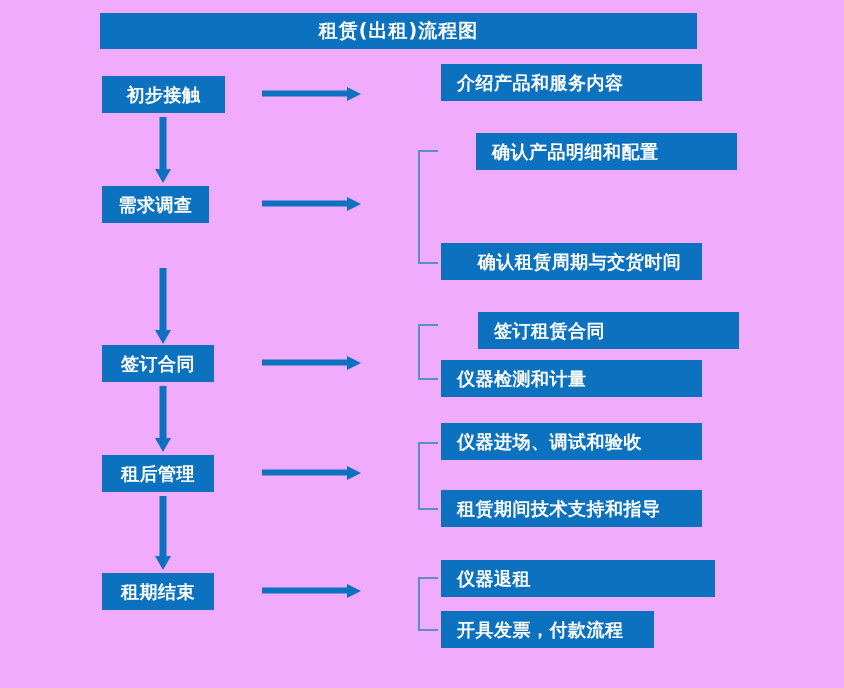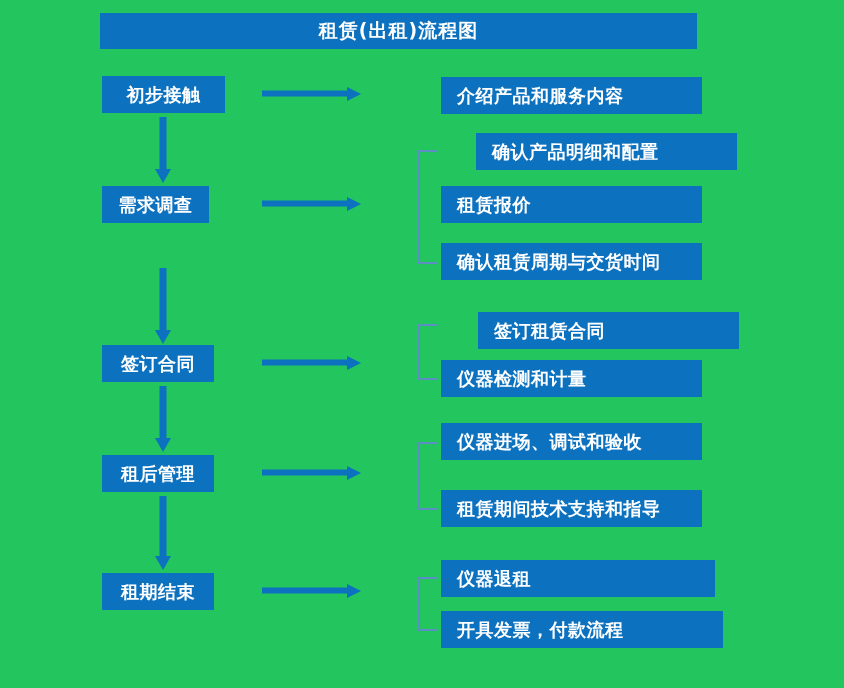--- a/index.html
+++ b/index.html
@@ -7,21 +7,21 @@
     padding: 0;
     background: #ffffff;
   }
   body {
     font-family: "DejaVu Sans", "Liberation Sans", sans-serif;
   }
   #canvas {
     position: relative;
     width: 844px;
     height: 688px;
-    background: #22c55e;
+    background: #f0abfc;
     overflow: hidden;
   }
   .box {
     position: absolute;
     background: #0c72bf;
     color: #ffffff;
     font-weight: bold;
     display: flex;
     align-items: center;
     box-sizing: border-box;
@@ -161,33 +161,30 @@
   </div>
 
   <div class="bracket" style="left:418px; top:150px; width:20px; height:114px;"></div>
 
   <div class="bracket" style="left:418px; top:324px; width:20px; height:56px;"></div>
 
   <div class="bracket" style="left:418px; top:442px; width:20px; height:68px;"></div>
 
   <div class="bracket" style="left:418px; top:577px; width:20px; height:54px;"></div>
 
-  <div class="box detail-box" style="left:441px; top:77px; width:261px; height:37px;">
+  <div class="box detail-box" style="left:441px; top:64px; width:261px; height:37px;">
     <span>介绍产品和服务内容</span>
   </div>
 
   <div class="box detail-box" style="left:441px; top:133px; width:261px; height:37px;margin-left:35px;">
     <span>确认产品明细和配置</span>
   </div>
 
-  <div class="box detail-box" style="left:441px; top:186px; width:261px; height:37px;">
-    <span>租赁报价</span>
-  </div>
-
-  <div class="box detail-box" style="left:441px; top:243px; width:261px; height:37px;">
+
+  <div class="box detail-box" style="left:441px; top:243px; width:261px; height:37px;justify-content:center;">
     <span>确认租赁周期与交货时间</span>
   </div>
 
   <div class="box detail-box" style="left:441px; top:312px; width:261px; height:37px;margin-left:37px;">
     <span>签订租赁合同</span>
   </div>
 
   <div class="box detail-box" style="left:441px; top:360px; width:261px; height:37px;">
     <span>仪器检测和计量</span>
   </div>
@@ -197,17 +194,17 @@
   </div>
 
   <div class="box detail-box" style="left:441px; top:490px; width:261px; height:37px;">
     <span>租赁期间技术支持和指导</span>
   </div>
 
   <div class="box detail-box" style="left:441px; top:560px; width:274px; height:37px;">
     <span>仪器退租</span>
   </div>
 
-  <div class="box detail-box" style="left:441px; top:611px; width:282px; height:37px;text-align:center;">
+  <div class="box detail-box" style="left:441px; top:611px; width:213px; height:37px;text-align:center;">
     <span>开具发票，付款流程</span>
   </div>
 
 </div>
 
 </body></html>

